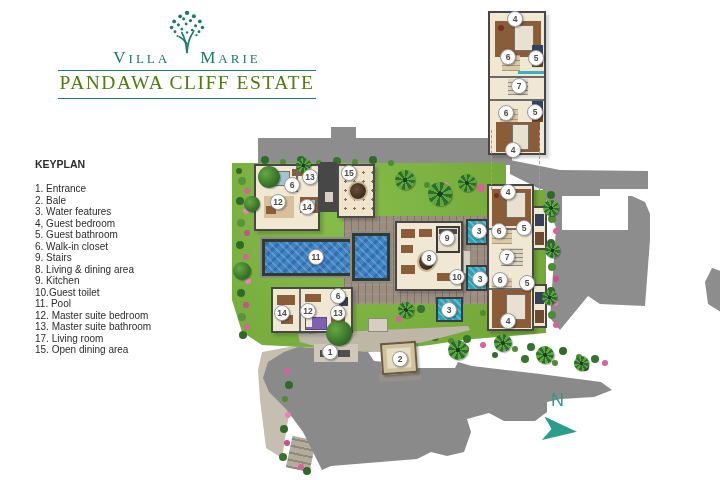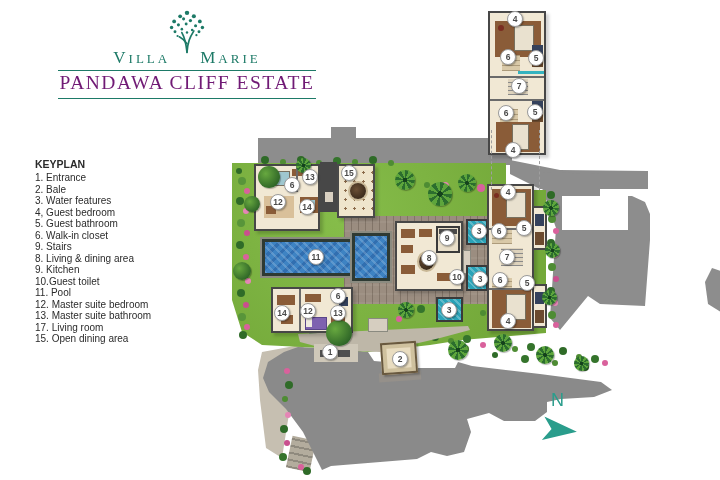--- a/index.html
+++ b/index.html
@@ -9,25 +9,25 @@
 
   
   .logo{position:absolute;left:22px;top:4px;width:258px;text-align:center;color:#1d7a67;margin-left:36px;}
   .logo-tree{position:absolute;left:50%;top:2px;transform:translateX(-50%);width:52px;height:48px;}
   .logo-top{display:flex;justify-content:center;gap:30px;margin-top:44px;
             font-family:"Liberation Serif",serif;font-size:13px;letter-spacing:3px;color:#1d7a67;}
   .logo-word{display:block;}
   .logo-word::first-letter{font-size:17px;}
   .logo-rule{border-top:1px solid #1d7a67;margin-top:2px;}
   .logo-main{font-family:"Liberation Serif",serif;font-size:19.5px;letter-spacing:1.5px;
-             color:#701a75;padding:1px 0 2px;white-space:nowrap;}
+             color:#4d7c0f;padding:1px 0 2px;white-space:nowrap;}
 
   
   .legend{position:absolute;left:35px;top:158px;color:#2b2b2b;}
-  .legend-title{font-size:10.5px;font-weight:bold;margin-bottom:2px;}
+  .legend-title{font-size:10.5px;font-weight:bold;margin-bottom:13px;}
   .legend ul{list-style:none;margin:0;padding:0;font-size:10px;line-height:11.5px;}
 
   
   .compass-n{position:absolute;left:551px;top:390px;font-size:18px;color:#2a9d8c;}
   .compass-arrow{position:absolute;left:543px;top:415px;width:34px;height:30px;transform:rotate(6deg);}
 
   
   .gray{background:#8d8d8d;}
   .walk{background:#c6bfb1;}
   .bldg{background:#f1e8d4;border:2px solid #474747;box-shadow:3px 3px 3px rgba(0,0,0,.18);box-sizing:border-box;}

